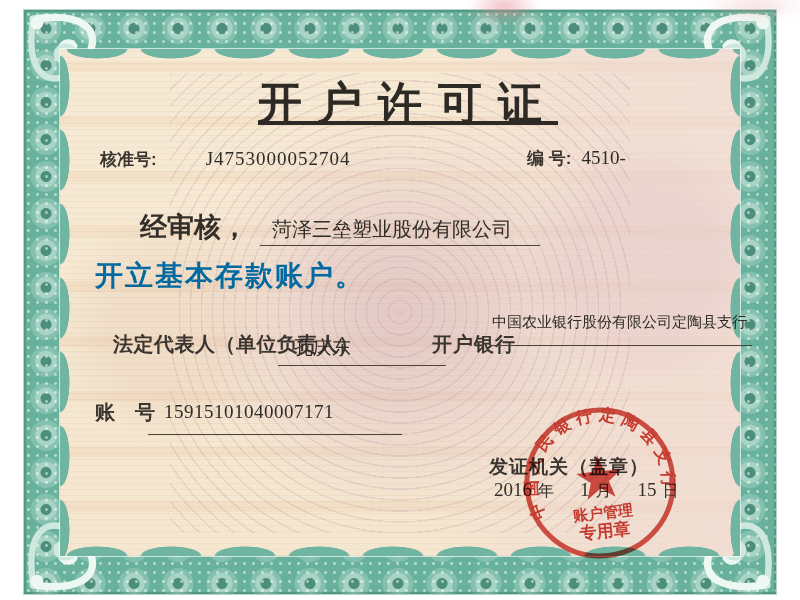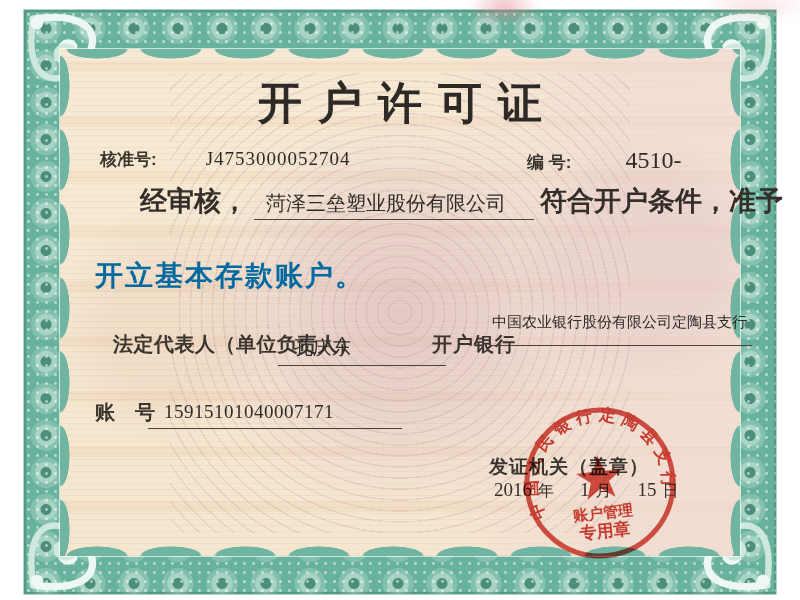--- a/index.html
+++ b/index.html
@@ -76,44 +76,45 @@
   .blob-1{left:468px;top:-10px;width:72px;height:34px;background:radial-gradient(closest-side,rgba(229,130,140,.55),rgba(229,130,140,0));}
   .blob-2{left:700px;top:-8px;width:110px;height:28px;background:radial-gradient(closest-side,rgba(234,160,165,.35),rgba(234,160,165,0));}
 
   
   .abs{position:absolute;}
   .title{
     left:0;right:0;top:74px;text-align:center;
     font-family:"Liberation Serif","DejaVu Serif",serif;
     font-weight:bold;font-size:44px;letter-spacing:16px;padding-left:16px;
     color:#2d2925;
+    text-decoration:underline;
   }
   .row{display:flex;align-items:baseline;white-space:nowrap;}
   .lbl{font-weight:bold;color:#3a352f;}
   .val{font-family:"Liberation Serif","DejaVu Serif",serif;color:#2f2b27;}
   .uline{border-bottom:1.5px solid #4b443b;}
 
   .approval{left:100px;top:148px;gap:26px;font-size:17px;}
   .approval .val{font-size:19px;letter-spacing:1px;margin-left:23px;}
   .serial{left:527px;top:147px;gap:10px;font-size:17px;}
-  .serial .val{font-size:24px;margin-left:44px;}
+  .serial .val{font-size:19px;}
   .serial .red{color:#c3251f;font-weight:bold;letter-spacing:1px;}
 
-  .review{left:140px;top:183px;gap:6px;}
+  .review{left:140px;top:209px;gap:12px;}
   .review .big{font-size:27px;font-weight:bold;color:#332e29;}
   .review .company{width:262px;padding:0 6px 2px 12px;font-size:20px;}
   .review2{left:95px;top:257px;font-size:28px;font-weight:bold;color:#0369a1;letter-spacing:2px;}
 
   .legal-label{left:90px;top:331px;font-size:20px;font-weight:bold;letter-spacing:.5px;margin-left:23px;}
   .legal-value{left:278px;top:335px;width:152px;padding:0 0 4px 16px;font-size:19px;}
   .bank-label{left:432px;top:331px;font-size:20px;font-weight:bold;letter-spacing:1px;}
   .bank-value{left:492px;top:313px;width:260px;padding-bottom:13px;font-size:15px;line-height:1.28;}
 
   .acct-label{left:95px;top:399px;font-size:20px;font-weight:bold;}
-  .acct-value{left:148px;top:401px;width:238px;padding:0 0 5px 16px;font-size:19px;letter-spacing:.5px;}
+  .acct-value{left:148px;top:401px;width:238px;padding:0 0 11px 16px;font-size:19px;letter-spacing:.5px;}
 
   .issuer{left:489px;top:454px;font-size:19px;font-weight:bold;letter-spacing:1px;}
   .date{left:494px;top:479px;gap:6px;font-size:16px;align-items:baseline;}
   .date .num{font-family:"Liberation Serif","DejaVu Serif",serif;font-size:19px;}
   .date .gap{width:14px;}
 
   
   .seal{
     left:520px;top:403px;width:160px;height:160px;
     mix-blend-mode:multiply;opacity:.92;transform:rotate(-6deg);
@@ -170,21 +171,20 @@
   <span class="val">J4753000052704</span>
 </div>
 <div class="abs row serial">
   <span class="lbl">编 号:</span>
   <span class="val">4510-</span>
 </div>
 
 <div class="abs row review">
   <span class="big">经审核，</span>
   <span class="val uline company">菏泽三垒塑业股份有限公司</span>
-  <span class="big">符合开户条件，准予</span>
 </div>
 <div class="abs review2">开立基本存款账户。</div>
 
 <div class="abs lbl legal-label">法定代表人（单位负责人）</div>
 <div class="abs val uline legal-value">孔庆东</div>
 <div class="abs lbl bank-label">开户银行</div>
 <div class="abs val uline bank-value">中国农业银行股份有限公司定陶县支行</div>
 
 <div class="abs lbl acct-label">账　号</div>
 <div class="abs val uline acct-value">15915101040007171</div>

